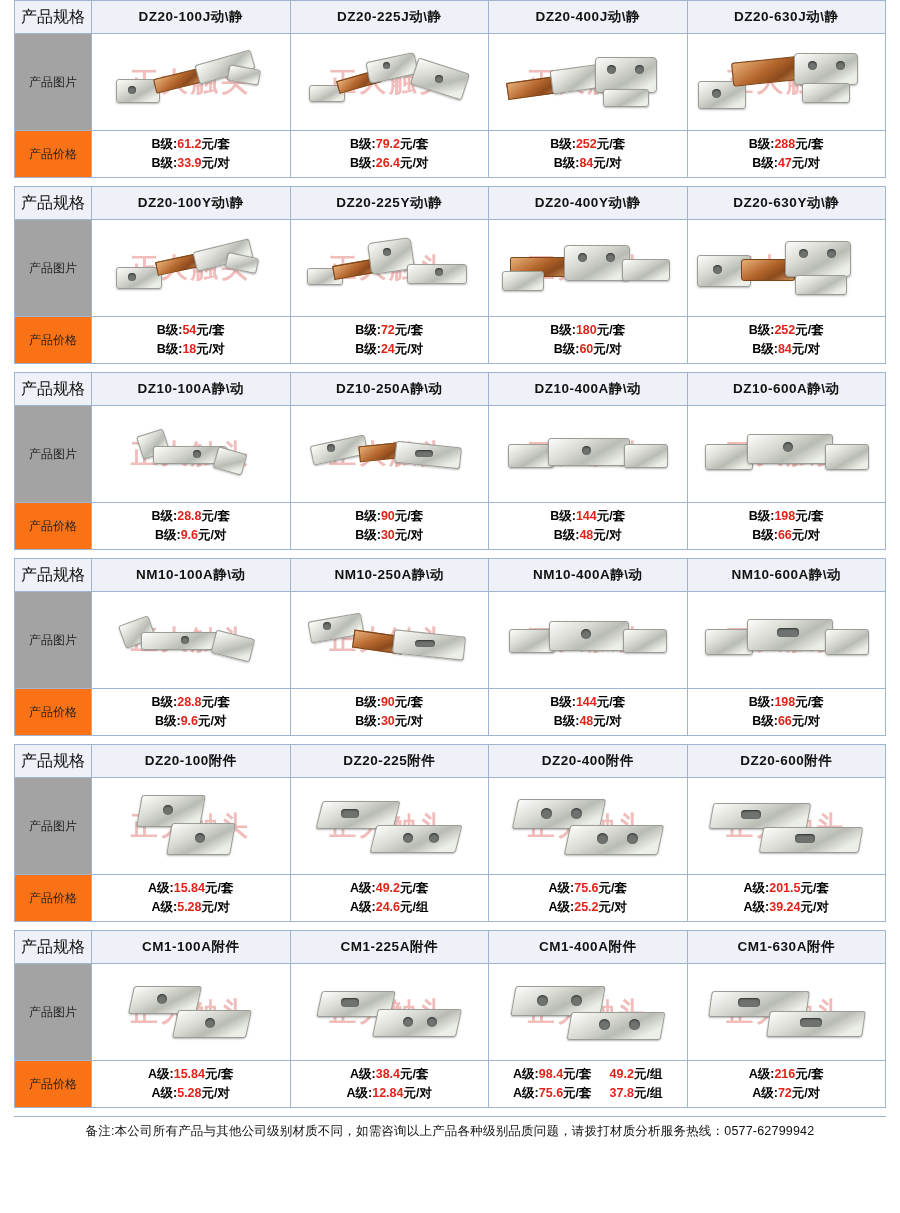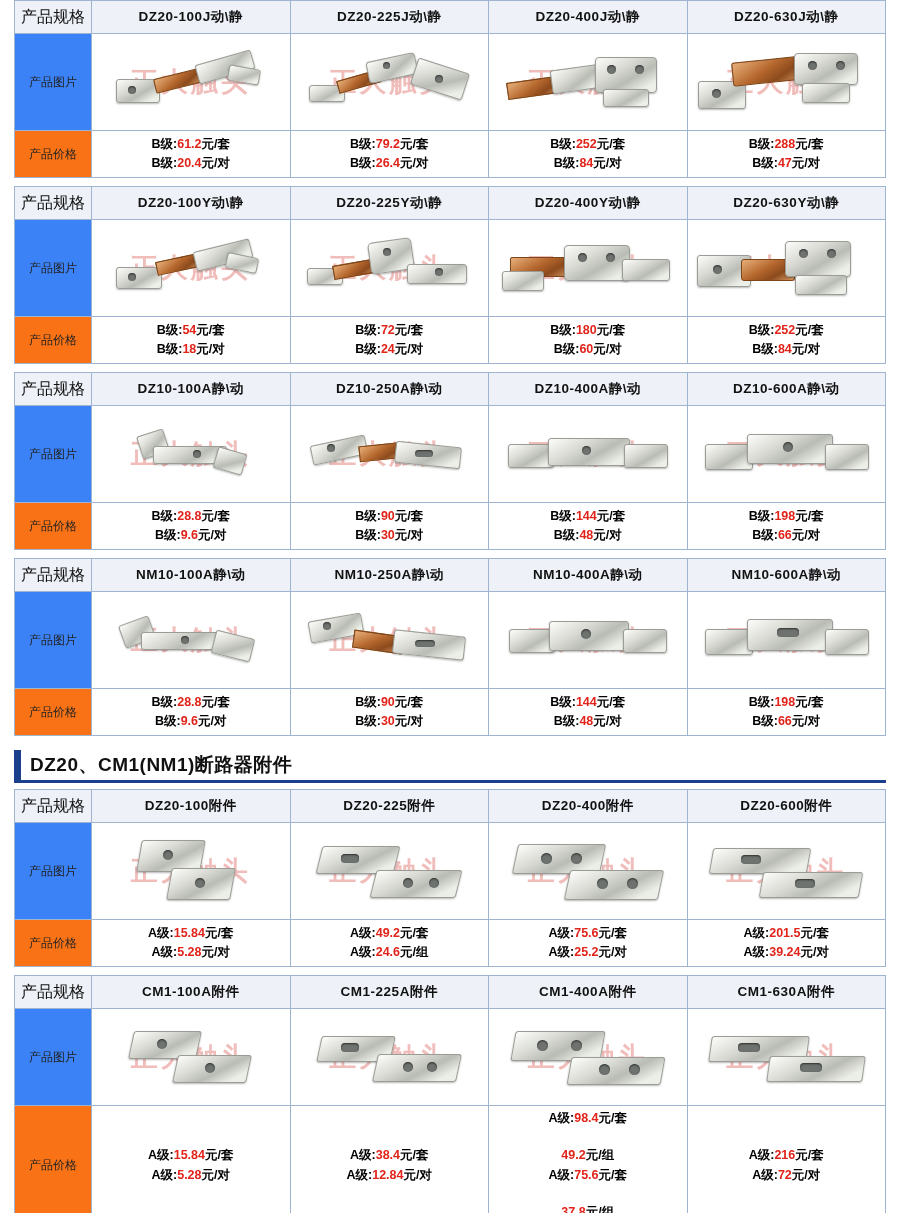--- a/index.html
+++ b/index.html
@@ -55,26 +55,26 @@
   tr.spec td{
     background:#eef2f8;
     height:24px;
     font-weight:bold;
     font-size:13.5px;
     color:#111;
     letter-spacing:0.5px;
   }
   tr.spec td.rowlabel{font-weight:normal;font-size:16px;letter-spacing:0;}
   tr.img td{height:96px;background:#fff;padding:0;position:relative;overflow:hidden;}
-  tr.img td.rowlabel{background:#3b82f6;}
+  tr.img td.rowlabel{background:#a3a3a3;}
   tr.price td{height:40px;background:#fff;line-height:1.55;padding:3px 0;}
   tr.price td.rowlabel{background:#f97316;}
   .price-line{font-size:12.5px;font-weight:bold;color:#000;white-space:nowrap;}
   .price-line .val{color:#e1231a;}
-  .price-row2{display:flex;justify-content:center;gap:18px;flex-direction:column;}
+  .price-row2{display:flex;justify-content:center;gap:18px;}
 
   
   .cellwrap{position:absolute;inset:0;display:flex;align-items:center;justify-content:center;}
   .wm{
     position:absolute;
     inset:0;
     display:flex;
     align-items:center;
     justify-content:center;
     font-size:27px;
@@ -181,21 +181,21 @@
             <div class="metal" style="position:absolute;left:104px;top:36px;width:46px;height:18px;border-radius:3px;"></div>
           </div>
         </div>
         <div class="wm">正大触头</div>
       </td>
     </tr>
     <tr class="price">
       <td class="rowlabel">产品价格</td>
       <td>
         <div class="price-line"><span>B级:</span><span class="val">61.2</span><span>元/套</span></div>
-        <div class="price-line"><span>B级:</span><span class="val">20.4</span><span>元/对</span></div>
+        <div class="price-line"><span>B级:</span><span class="val">33.9</span><span>元/对</span></div>
       </td>
       <td>
         <div class="price-line"><span>B级:</span><span class="val">79.2</span><span>元/套</span></div>
         <div class="price-line"><span>B级:</span><span class="val">26.4</span><span>元/对</span></div>
       </td>
       <td>
         <div class="price-line"><span>B级:</span><span class="val">252</span><span>元/套</span></div>
         <div class="price-line"><span>B级:</span><span class="val">84</span><span>元/对</span></div>
       </td>
       <td>
@@ -443,23 +443,20 @@
         <div class="price-line"><span>B级:</span><span class="val">48</span><span>元/对</span></div>
       </td>
       <td>
         <div class="price-line"><span>B级:</span><span class="val">198</span><span>元/套</span></div>
         <div class="price-line"><span>B级:</span><span class="val">66</span><span>元/对</span></div>
       </td>
     </tr>
   </tbody>
     </table>
 
-  <div class="section-head" style="margin-top:14px;">
-    <div class="title">DZ20、CM1(NM1)断路器附件</div>
-  </div>
 
   <table class="ptable">
     <tbody>
         <tr class="spec">
       <td class="rowlabel">产品规格</td>
       <td>DZ20-100附件</td>
       <td>DZ20-225附件</td>
       <td>DZ20-400附件</td>
       <td>DZ20-600附件</td>
     </tr>

